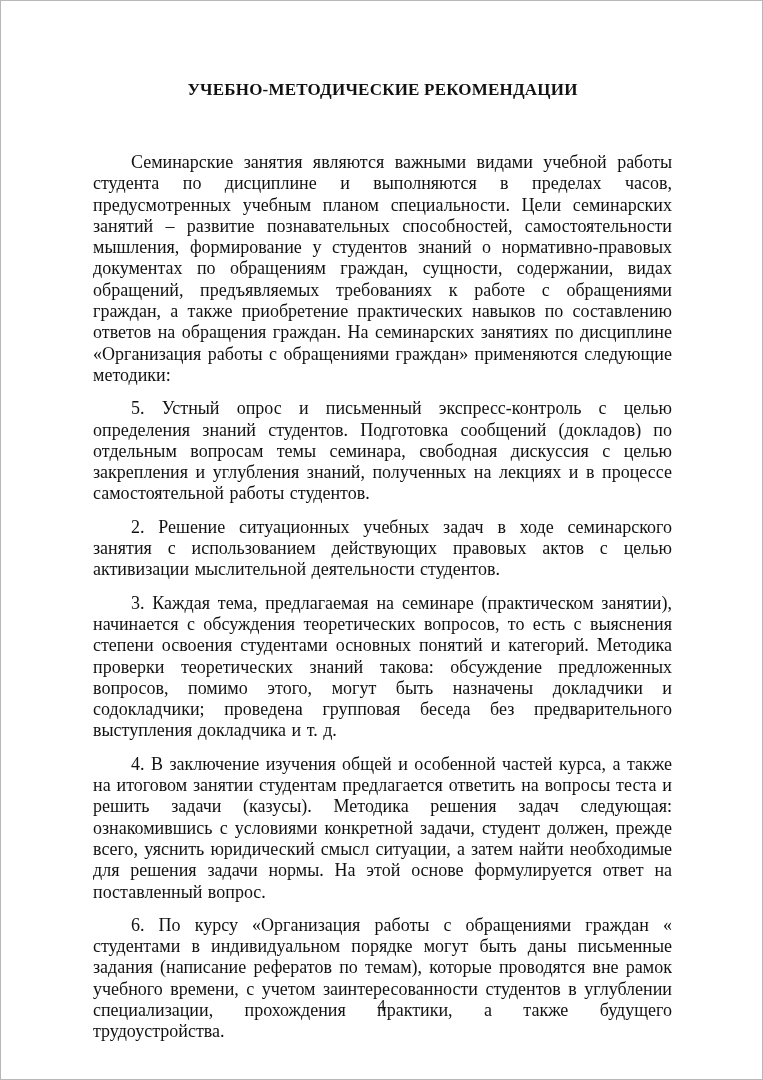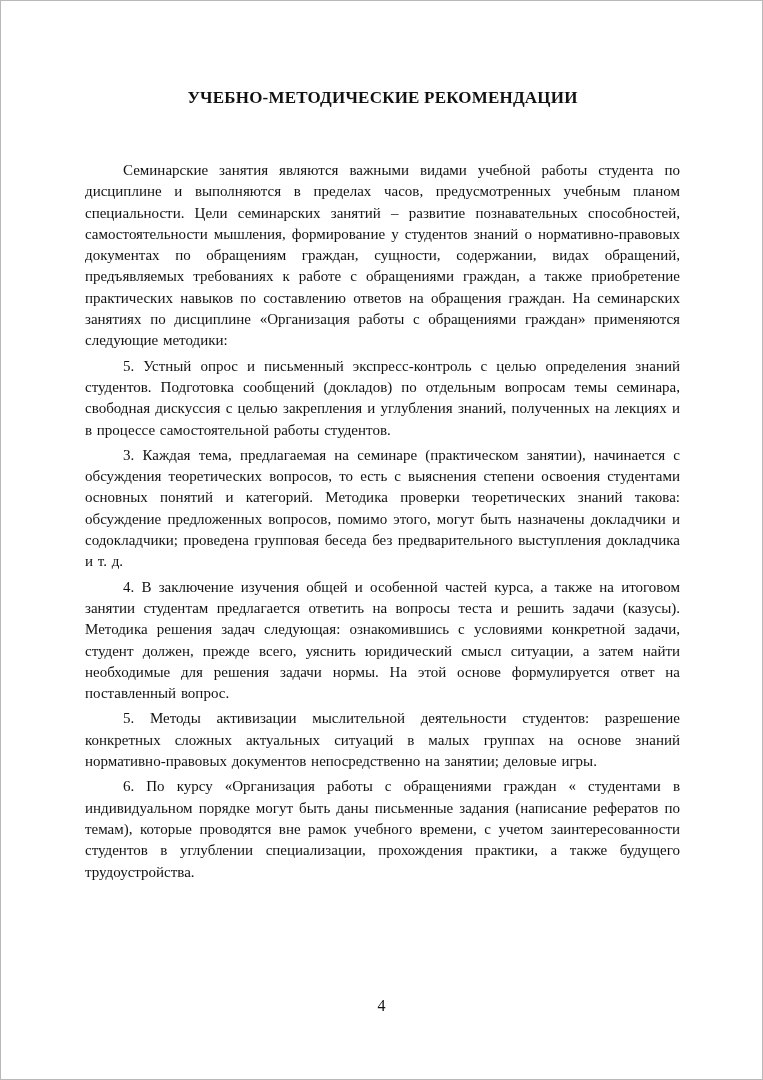--- a/index.html
+++ b/index.html
@@ -22,32 +22,32 @@
     border: 1px solid #b8b8b8;
     overflow: hidden;
   }
   .content {
     position: absolute;
     top: 76px;
     left: 80px;
     right: 78px;
   }
   .doc-title {
-    margin: 8px 0 50px 0;
+    margin: 0 0 50px 0;
     text-align: center;
     font-size: 17px;
     font-weight: bold;
     line-height: 25px;
     letter-spacing: 0.2px;
   }
   .para {
-    margin: 4px;
+    margin: 12px;
     text-align: justify;
     text-indent: 38px;
-    font-size: 15px;
+    font-size: 18px;
     line-height: 21.3px;
     word-spacing: 1px;
   }
   .page-number {
     position: absolute;
     bottom: 64px;
     left: 0;
     right: 0;
     text-align: center;
     font-size: 16px;
@@ -57,19 +57,19 @@
 </head>
 <body>
 
 <div class="page">
   <div class="content">
     <h1 class="doc-title">
       <span>УЧЕБНО-МЕТОДИЧЕСКИЕ РЕКОМЕНДАЦИИ</span><br>
     </h1>
     <p class="para">Семинарские занятия являются важными видами учебной работы студента по дисциплине и выполняются в пределах часов, предусмотренных учебным планом специальности. Цели семинарских занятий – развитие познавательных способностей, самостоятельности мышления, формирование у студентов знаний о нормативно-правовых документах по обращениям граждан, сущности, содержании, видах обращений, предъявляемых требованиях к работе с обращениями граждан, а также приобретение практических навыков по составлению ответов на обращения граждан. На семинарских занятиях по дисциплине «Организация работы с обращениями граждан» применяются следующие методики:</p>
     <p class="para">5. Устный опрос и письменный экспресс-контроль с целью определения знаний студентов. Подготовка сообщений (докладов) по отдельным вопросам темы семинара, свободная дискуссия с целью закрепления и углубления знаний, полученных на лекциях и в процессе самостоятельной работы студентов.</p>
+    <p class="para">2. Решение ситуационных учебных задач в ходе семинарского занятия с использованием действующих правовых актов с целью активизации мыслительной деятельности студентов.</p>
     <p class="para">3. Каждая тема, предлагаемая на семинаре (практическом занятии), начинается с обсуждения теоретических вопросов, то есть с выяснения степени освоения студентами основных понятий и категорий. Методика проверки теоретических знаний такова: обсуждение предложенных вопросов, помимо этого, могут быть назначены докладчики и содокладчики; проведена групповая беседа без предварительного выступления докладчика и т. д.</p>
     <p class="para">4. В заключение изучения общей и особенной частей курса, а также на итоговом занятии студентам предлагается ответить на вопросы теста и решить задачи (казусы). Методика решения задач следующая: ознакомившись с условиями конкретной задачи, студент должен, прежде всего, уяснить юридический смысл ситуации, а затем найти необходимые для решения задачи нормы. На этой основе формулируется ответ на поставленный вопрос.</p>
-    <p class="para">5. Методы активизации мыслительной деятельности студентов: разрешение конкретных сложных актуальных ситуаций в малых группах на основе знаний нормативно-правовых документов непосредственно на занятии; деловые игры.</p>
     <p class="para">6. По курсу «Организация работы с обращениями граждан « студентами в индивидуальном порядке могут быть даны письменные задания (написание рефератов по темам), которые проводятся вне рамок учебного времени, с учетом заинтересованности студентов в углублении специализации, прохождения практики, а также будущего трудоустройства.</p>
   </div>
   <div class="page-number">4</div>
 </div>
 
 </body></html>

